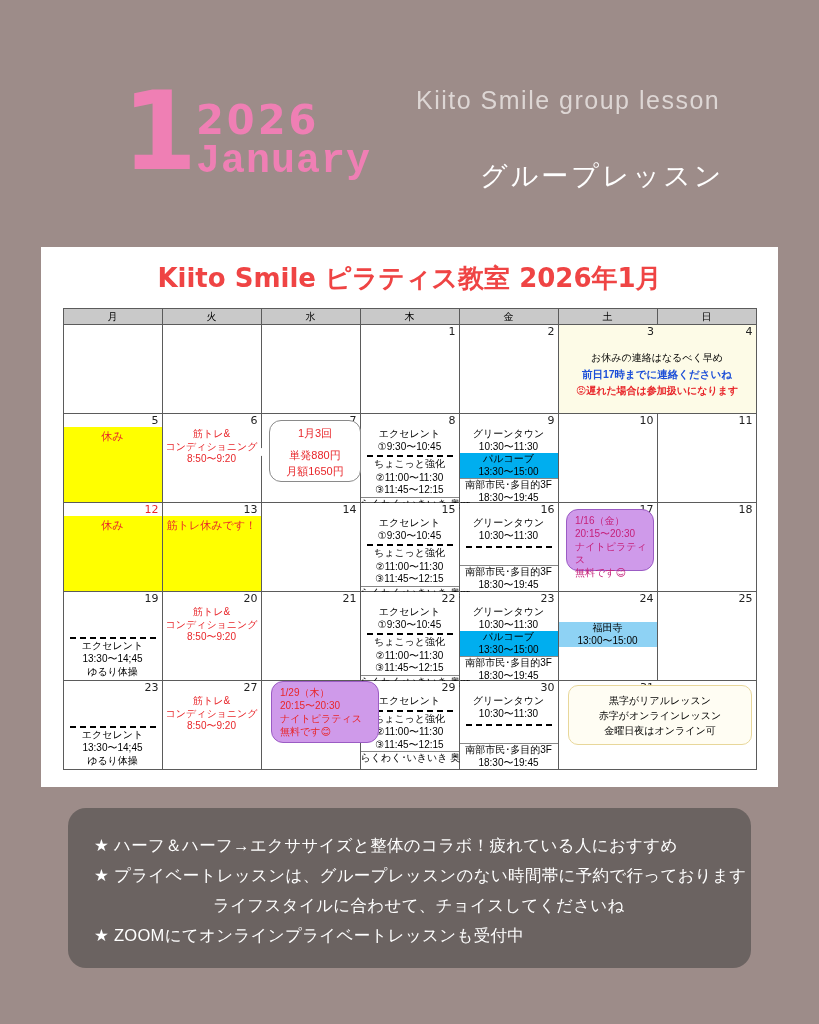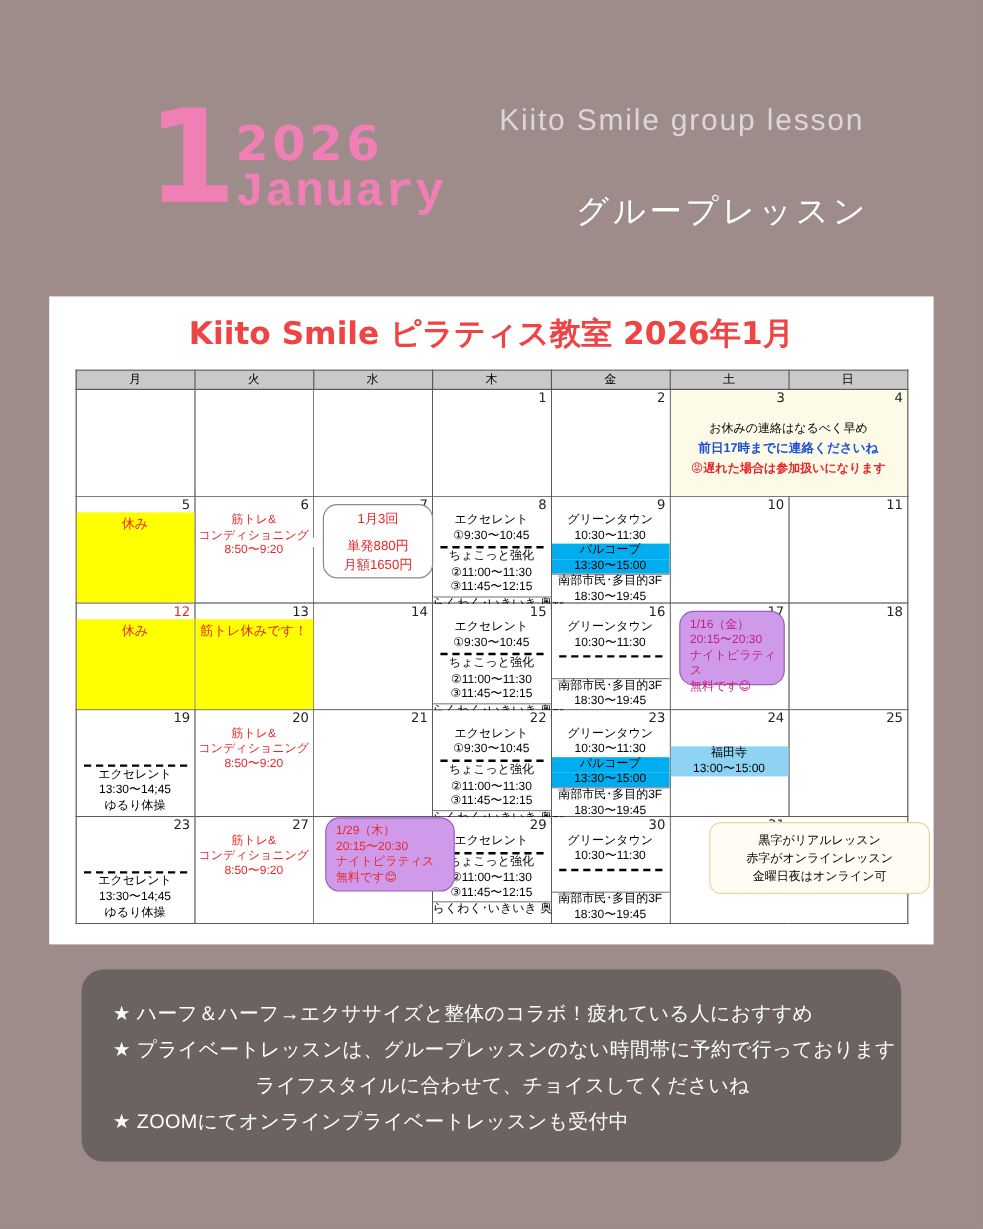--- a/index.html
+++ b/index.html
@@ -399,21 +399,21 @@
     <div>無料です😊</div>
   </div>
 
   <div class="bubble purple red-txt" style="left:230px;top:434px;width:108px;height:62px;padding-left:8px;">
     <div>1/29（木）</div>
     <div>20:15〜20:30</div>
     <div>ナイトピラティス</div>
     <div>無料です😊</div>
   </div>
 
-  <div class="bubble legend" style="left:550px;top:438px;width:184px;height:60px;padding-top:7px;">
+  <div class="bubble legend" style="left:527px;top:438px;width:184px;height:60px;padding-top:7px;">
     <div>黒字がリアルレッスン</div>
     <div>赤字がオンラインレッスン</div>
     <div>金曜日夜はオンライン可</div>
   </div>
 </div>
 
 <div class="footer">
   <div class="f-line">★ ハーフ＆ハーフ→エクササイズと整体のコラボ！疲れている人におすすめ</div>
   <div class="f-line">★ プライベートレッスンは、グループレッスンのない時間帯に予約で行っております</div>
   <div class="f-line indent">ライフスタイルに合わせて、チョイスしてくださいね</div>

